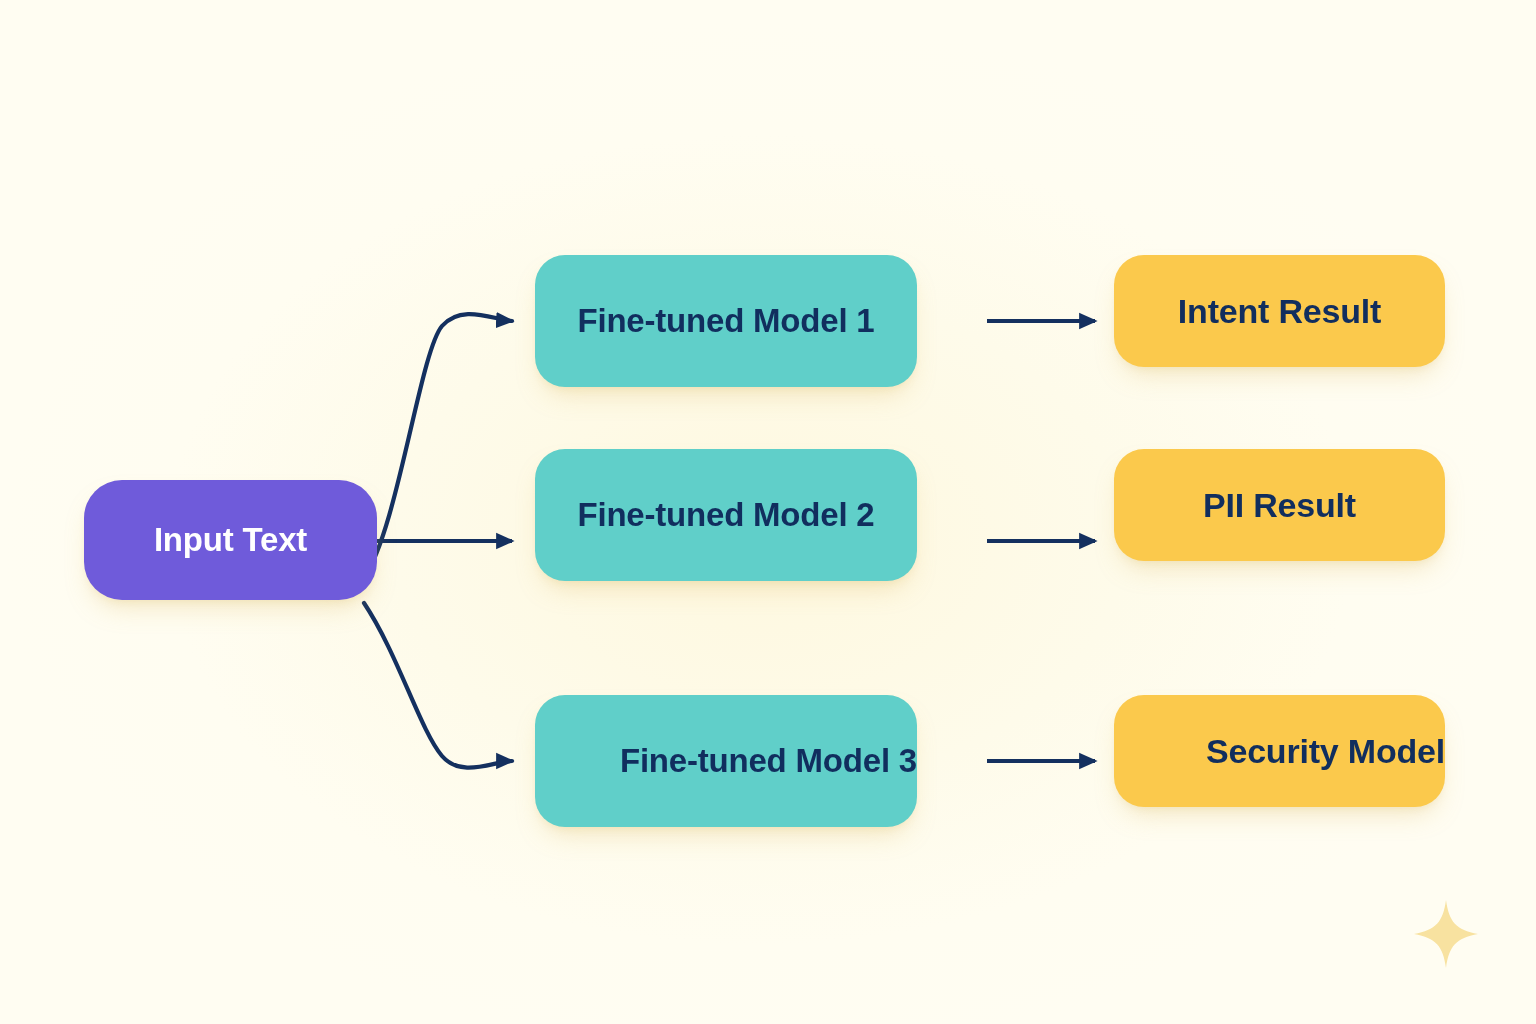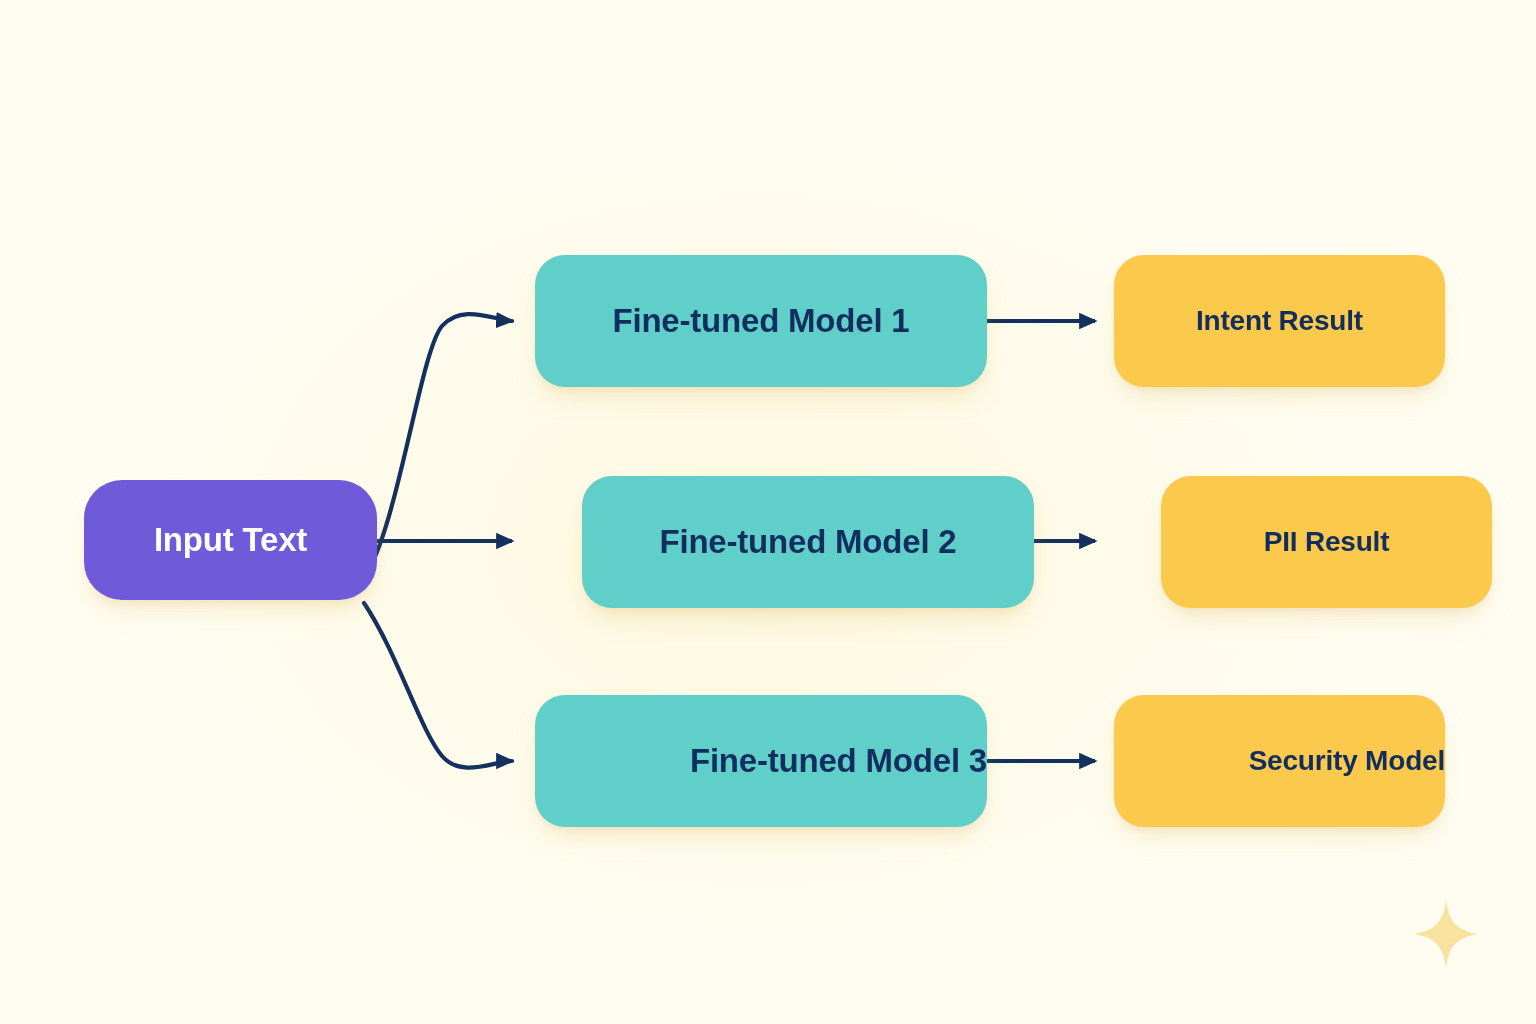--- a/index.html
+++ b/index.html
@@ -27,33 +27,33 @@
     white-space:nowrap;
   }
   .node-input {
     left:84px; top:480px; width:293px; height:120px;
     border-radius:38px;
     background:#6f5bda;
     color:#ffffff;
     font-size:33px;
   }
   .node-model {
-    left:535px; width:452px; height:132px;
+    left:535px; width:382px; height:132px;
     background:#60cfc9;
     color:#112e5e;
     font-size:33px;
   }
   .node-result {
-    left:1114px; width:331px; height:132px;
+    left:1114px; width:331px; height:112px;
     background:#fbc94c;
     color:#112e5e;
-    font-size:28px;
+    font-size:34px;
   }
   .row1 { top:255px; }
-  .row2 { top:476px;margin-left:47px; }
+  .row2 { top:449px; }
   .row3 { top:695px;justify-content:flex-end; }
 
   .sparkle { position:absolute; left:1412px; top:898px; width:68px; height:72px; }
 </style>
 </head>
 <body>
 
 <div id="canvas">
 
   <svg class="edges" viewBox="0 0 1536 1024" width="1536" height="1024" aria-hidden="true">

